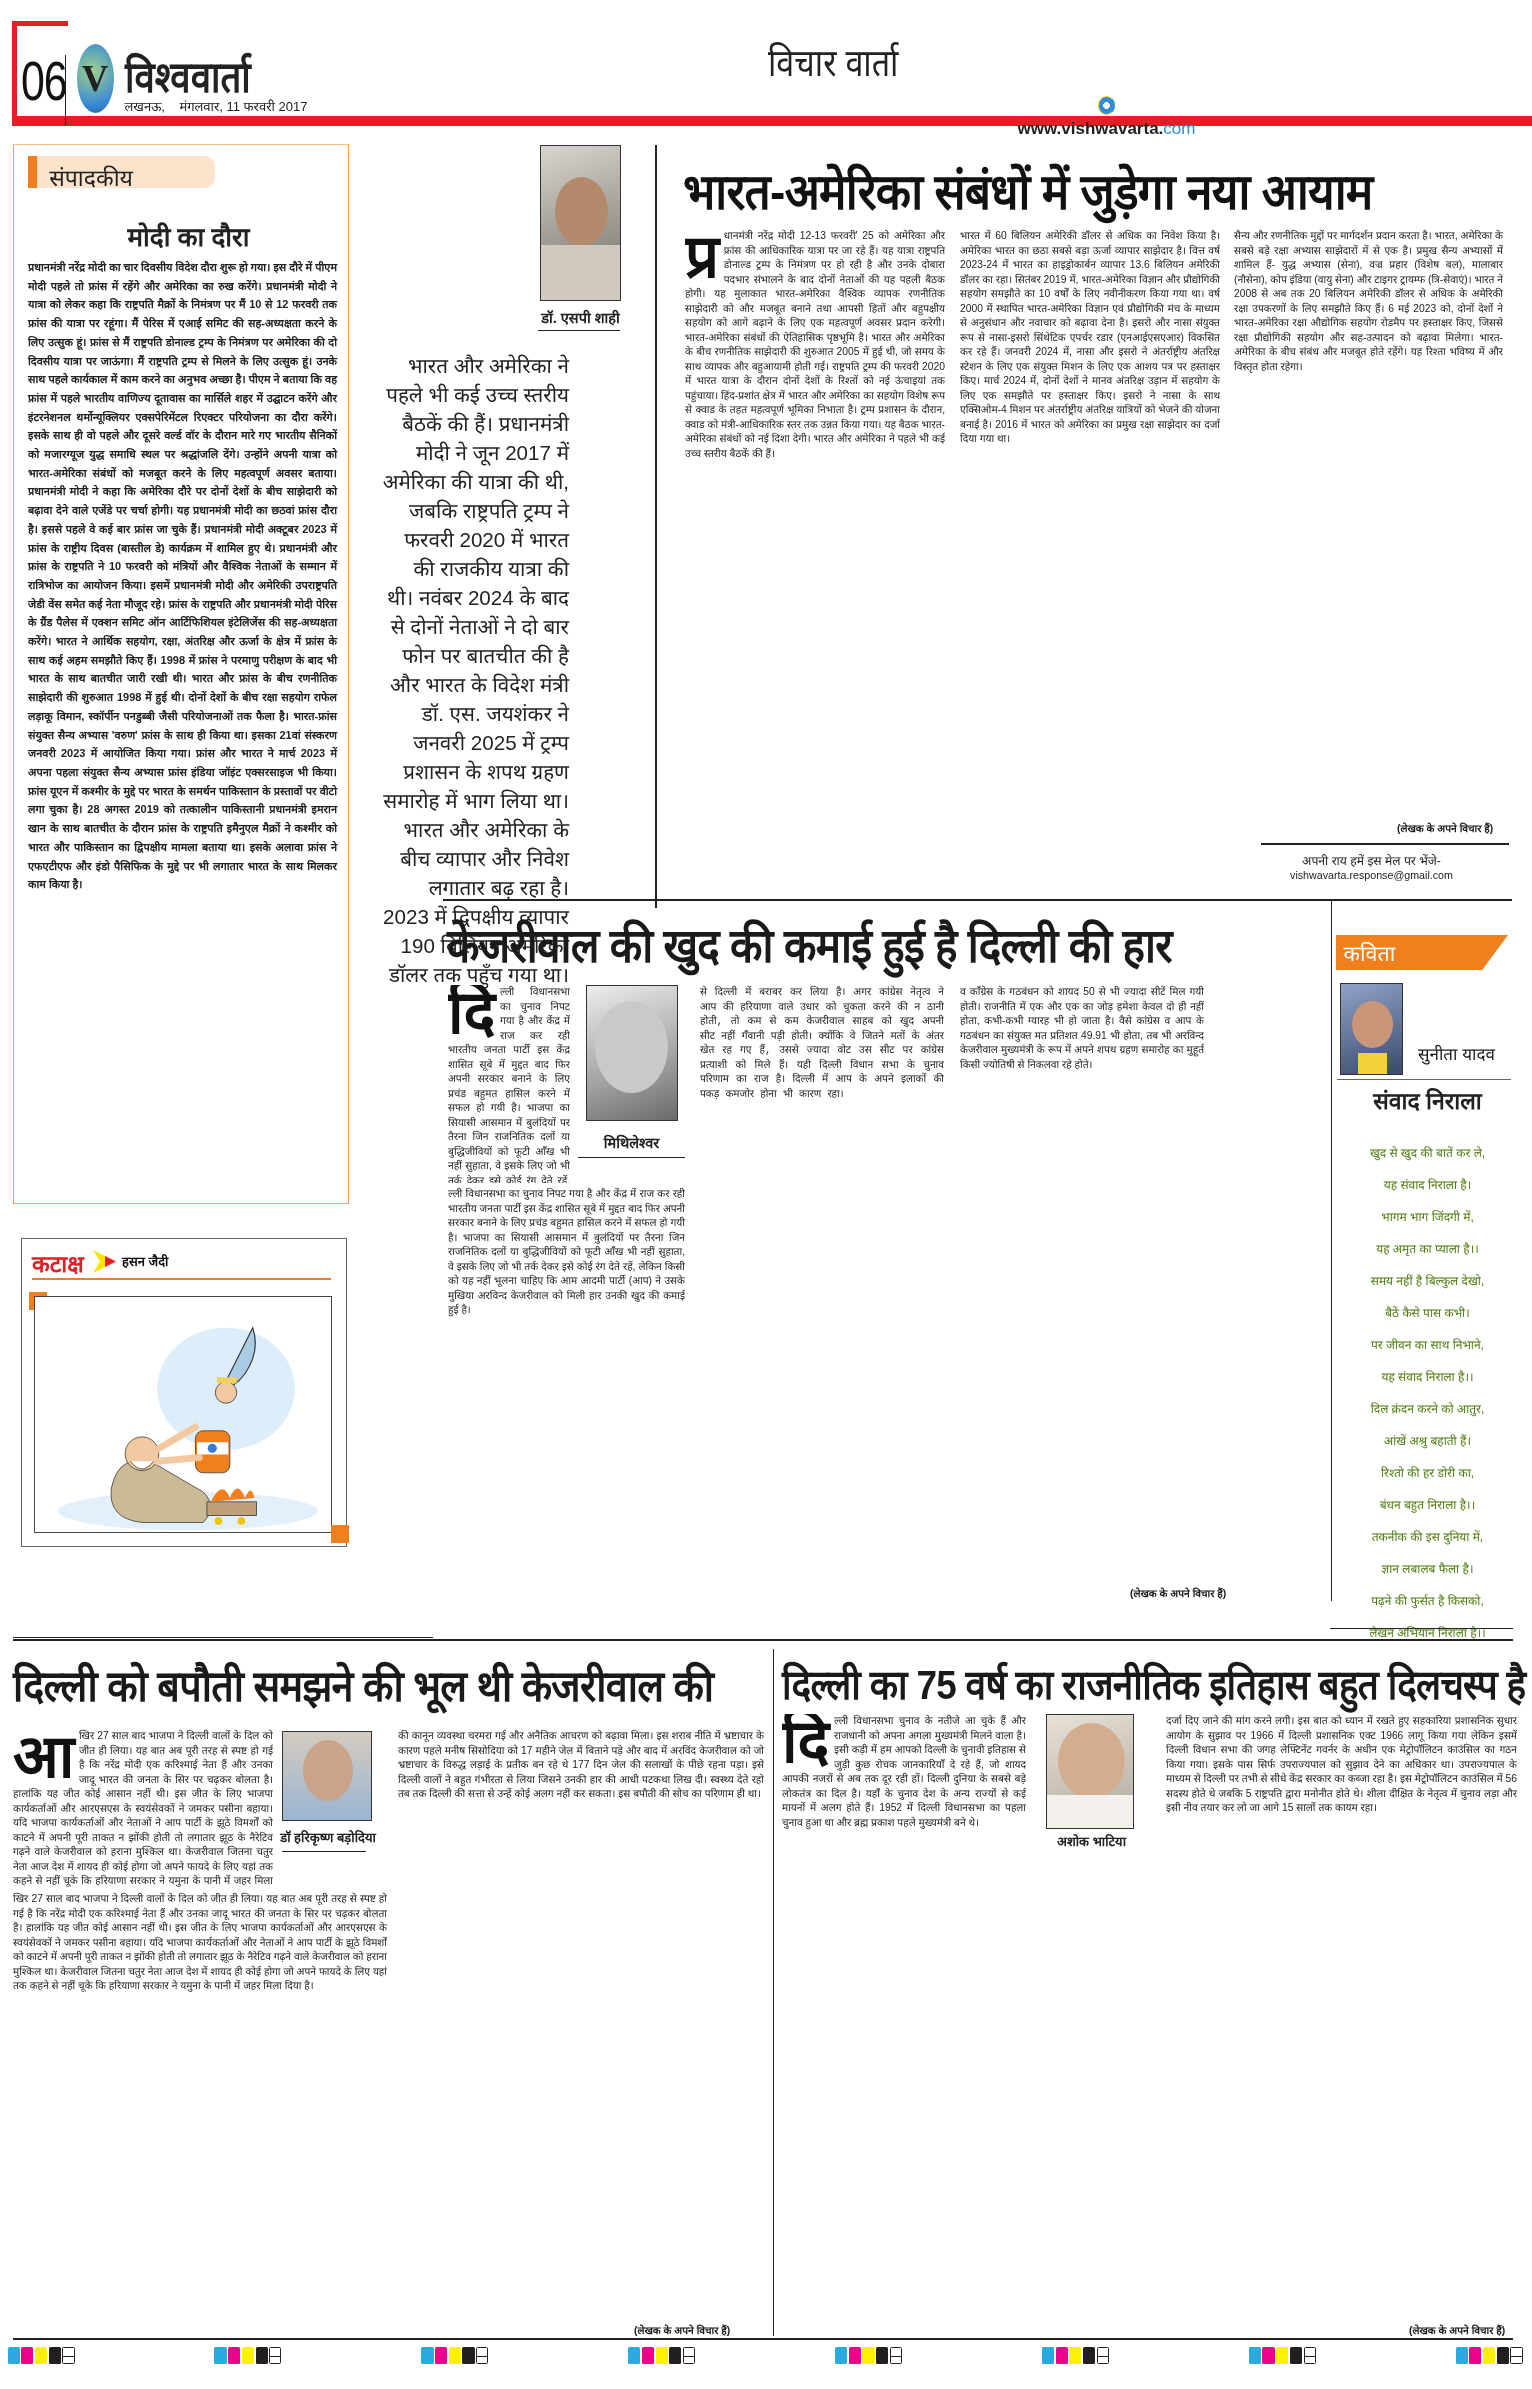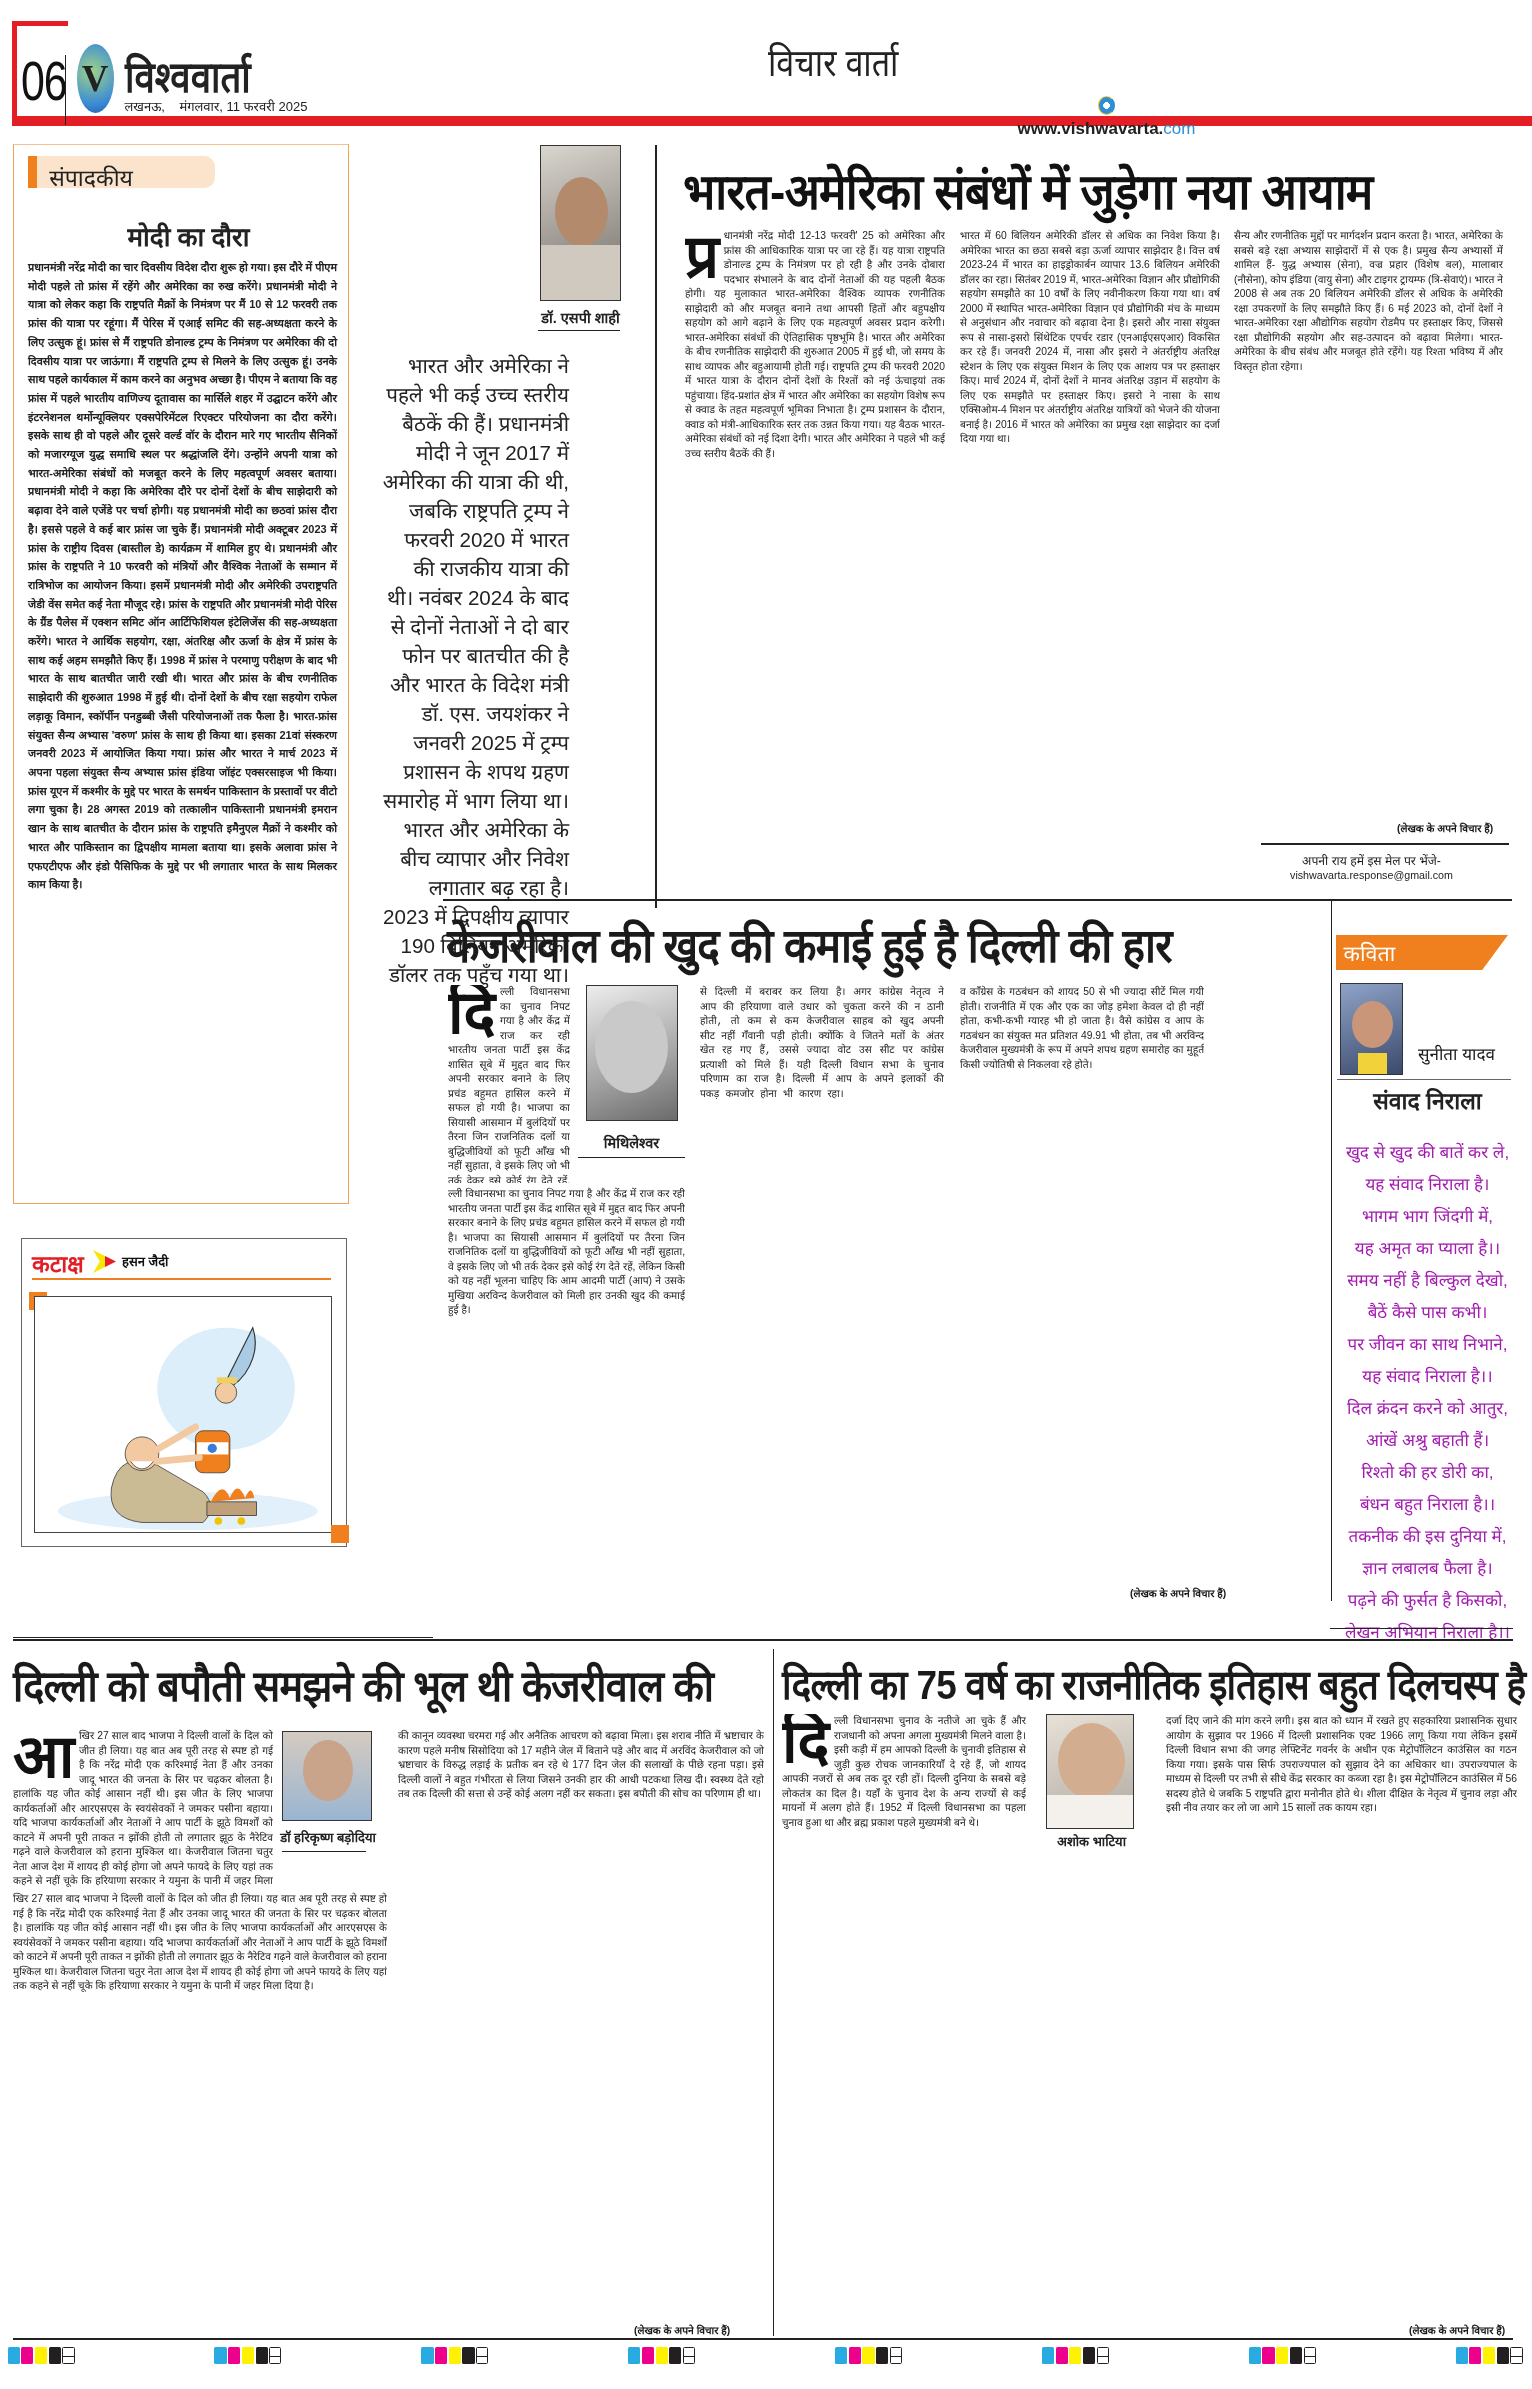--- a/index.html
+++ b/index.html
@@ -39,21 +39,21 @@
 
   
   .main-head { position: absolute; left: 683px; top: 156px; width: 840px; font-size: 50px; font-weight: bold; color: #111; letter-spacing: -0.8px; transform: scaleX(0.92); transform-origin: left; white-space: nowrap; }
   .pull-quote { position: absolute; left: 382px; top: 351px; width: 187px; text-align: right; font-size: 20.6px; line-height: 29px; color: #222; }
   .drop { float: left; font-size: 60px; line-height: 49px; font-weight: bold; margin: 3.1px 4.6px 0 0; color: #111; }
 
   
   .kavita-tab { position: absolute; left: 1336px; top: 935px; width: 172px; height: 35px; background: #f07f1e; clip-path: polygon(0 0, 100% 0, 85% 100%, 0 100%); }
   .kavita-tab span { position: absolute; left: 7.6px; top: 3.1px; font-size: 21.4px; color: #fff; }
   .poem-title { position: absolute; left: 1336px; top: 1084px; width: 183px; text-align: center; font-size: 23px; font-weight: bold; color: #222; }
-  .poem { position: absolute; left: 1336px; top: 1137px; width: 183px; text-align: center; font-size: 17px; line-height: 32px; color: #a21caf; }
+  .poem { position: absolute; left: 1336px; top: 1137px; width: 183px; text-align: center; font-size: 12px; line-height: 32px; color: #4d7c0f; }
 
   
   .kataksh-box { position: absolute; left: 20.6px; top: 1238px; width: 326px; height: 309px; border: 1.5px solid #666; }
   .kataksh-title { position: absolute; left: 32px; top: 1247px; font-size: 23px; font-weight: bold; color: #e31e24; }
   .kataksh-arrow { position: absolute; left: 93px; top: 1250px; width: 23px; height: 23px; background: linear-gradient(90deg, #f7e600 50%, #e31e24 50%); clip-path: polygon(0 0, 100% 50%, 0 100%, 30% 50%); }
   .kataksh-author { position: absolute; left: 122px; top: 1252px; font-size: 13px; font-weight: bold; color: #111; }
   .kataksh-rule { position: absolute; left: 32px; top: 1278px; width: 299px; height: 1.5px; background: #f07f1e; }
   .cartoon-frame { position: absolute; left: 34px; top: 1296px; width: 298px; height: 237px; border: 1.5px solid #444; background: #fff; overflow: hidden; }
   .cartoon-corner { position: absolute; width: 18.3px; height: 18.3px; background: #f07f1e; }
 
@@ -69,21 +69,21 @@
 
 <header class="masthead">
   <div class="mast-redframe"></div>
   <div class="mast-redbar"></div>
   <div class="page-num">06</div>
   <div class="mast-divider"></div>
   <div class="logo">
       <span>V</span>
     </div>
   <div class="brand">विश्ववार्ता</div>
-  <div class="mast-date">लखनऊ,    मंगलवार, 11 फरवरी 2025</div>
+  <div class="mast-date">लखनऊ,    मंगलवार, 11 फरवरी 2017</div>
   <div class="section-title">विचार वार्ता</div>
   <a class="website">
     <span class="ie"></span>
     <span><span>www.vishwavarta.</span><span class="com">com</span></span>
   </a>
 </header>
 
 <section>
   <div class="ed-frame"></div>
   <div class="ed-label">

